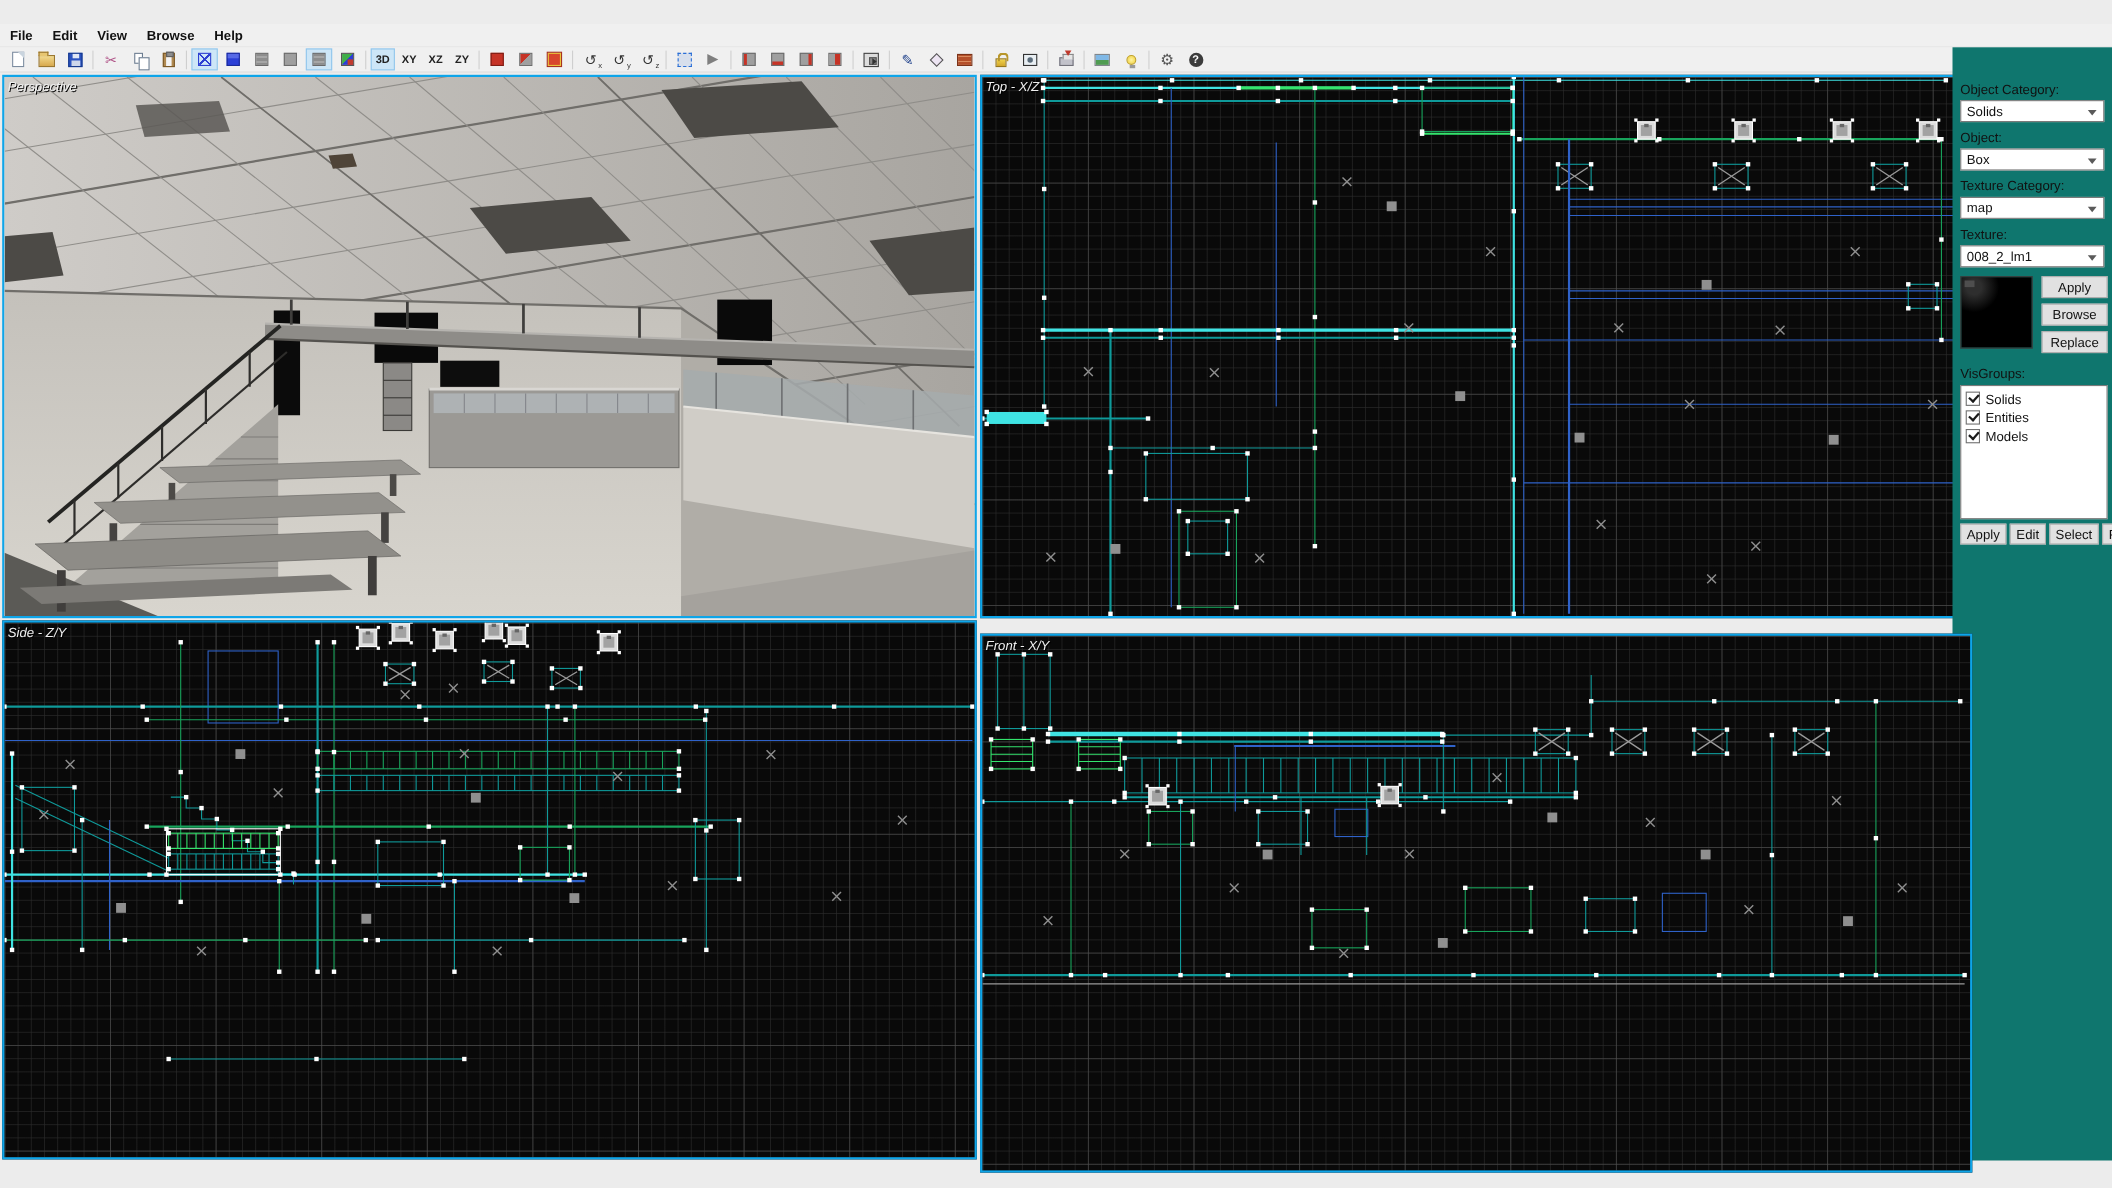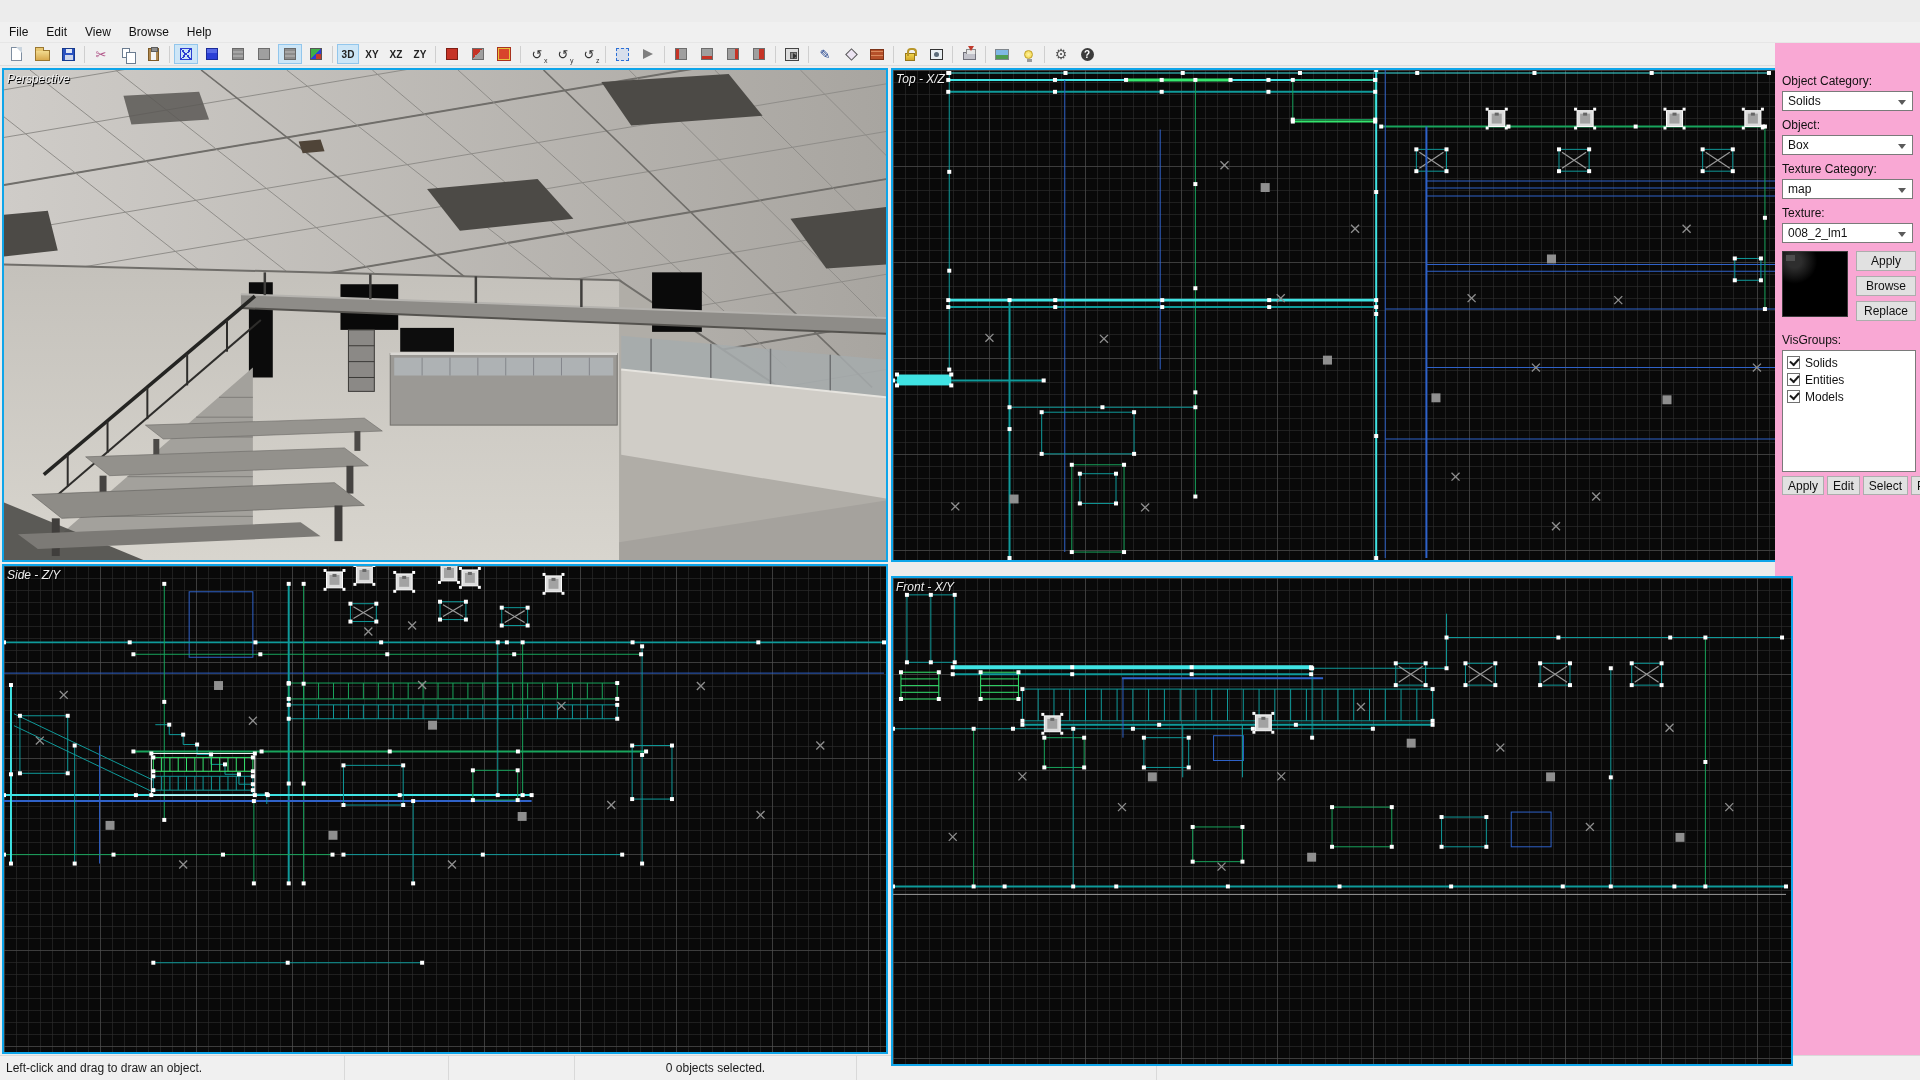--- a/index.html
+++ b/index.html
@@ -20,21 +20,21 @@
   .glyph-max{width:9px;height:8px;border:1px solid #fff;position:relative;background:transparent;}
   .glyph-max::before{content:"";position:absolute;left:2px;top:-3px;width:8px;height:7px;border:1px solid #fff;border-left:none;border-bottom:none;}
   .glyph-close{width:11px;height:11px;position:relative;}
   .glyph-close::before,.glyph-close::after{content:"";position:absolute;left:5px;top:0;width:1px;height:11px;background:#fff;}
   .glyph-close::before{transform:rotate(45deg);}
   .glyph-close::after{transform:rotate(-45deg);}
 
   
   .menubar{position:absolute;left:0;top:22px;width:1920px;height:21px;background:#f0f0f0;
     display:flex;align-items:center;font-size:12px;color:#111;border-bottom:1px solid #e6e6e6;}
-  .menuitem{padding:2px 9px;cursor:default;}
+  .menuitem{padding:2px 9px;cursor:default;font-weight:bold;}
 
   
   .toolbar{position:absolute;left:0;top:43px;width:1920px;height:23px;background:#f0f0f0;
     display:flex;align-items:center;padding-left:3px;border-bottom:1px solid #dcdcdc;}
   .tsep{width:1px;height:17px;background:#cfcfcf;margin:0 3px;}
   .tbtn{width:24px;height:20px;display:flex;align-items:center;justify-content:center;
     border:1px solid transparent;margin:0 1px;position:relative;font-size:11px;color:#222;}
   .tbtn.active{background:#cde6f7;border-color:#92c6ec;}
   .tbtn.txt{width:22px;font-size:10px;font-weight:bold;color:#222;text-align:center;}
   .ic{display:inline-block;position:relative;}
@@ -104,21 +104,21 @@
     background-size:96px 96px,96px 96px,12px 12px,12px 12px;}
   .vplabel{position:absolute;left:3px;top:2px;font-size:12px;color:#efefef;
     text-shadow:1px 1px 0 #000;z-index:5;pointer-events:none;}
   .vp svg{position:absolute;left:0;top:0;width:100%;height:100%;}
   #vp-persp{left:2px;top:68px;width:886px;height:494px;}
   #vp-top{left:891px;top:68px;width:892px;height:494px;}
   #vp-side{left:2px;top:564px;width:886px;height:490px;text-align:right;}
   #vp-front{left:891px;top:576px;width:902px;height:490px;z-index:3;}
 
   
-  .sidebar{position:absolute;left:1775px;top:43px;width:145px;height:1012px;background:#f9a8d4;
+  .sidebar{position:absolute;left:1775px;top:43px;width:145px;height:1012px;background:#0f766e;
     font-size:12px;color:#111;z-index:2;padding:24px 4px 0 7px;}
   .sblabel{margin:7px 0 3px 0;}
   .dd{height:20px;background:#fff;border:1px solid #7a7a7a;display:flex;align-items:center;
     padding-left:5px;position:relative;width:131px;}
   .dd .chev{position:absolute;right:6px;top:8px;width:0;height:0;
     border-left:4px solid transparent;border-right:4px solid transparent;border-top:5px solid #5a5a5a;}
   .texrow{display:flex;margin-top:8px;}
   .texpreview{width:66px;height:66px;background:
       radial-gradient(circle at 18% 14%, #2e2e2e 0 9%, rgba(0,0,0,0) 30%),
       linear-gradient(#000,#000);position:relative;border:1px solid #3a3a3a;}
@@ -1186,22 +1186,14 @@
         </div>
       </div>
     <div class="vgbtns" id="vgbtns">
         <button class="btn">Apply</button>
         <button class="btn">Edit</button>
         <button class="btn">Select</button>
         <button class="btn">Purge</button>
       </div>
   </div>
 
-  <div class="statusbar" id="statusbar">
-      <div class="sseg" style="width: 345px;">Left-click and drag to draw an object.</div>
-      <div class="sseg" style="width: 104px;"></div>
-      <div class="sseg" style="width: 126px;"></div>
-      <div class="sseg center" style="width: 282px;">0 objects selected.</div>
-      <div class="sseg" style="width: 300px;"></div>
-      <div class="sseg fill"></div>
-    </div>
 
 </div>
 
 </body></html>

